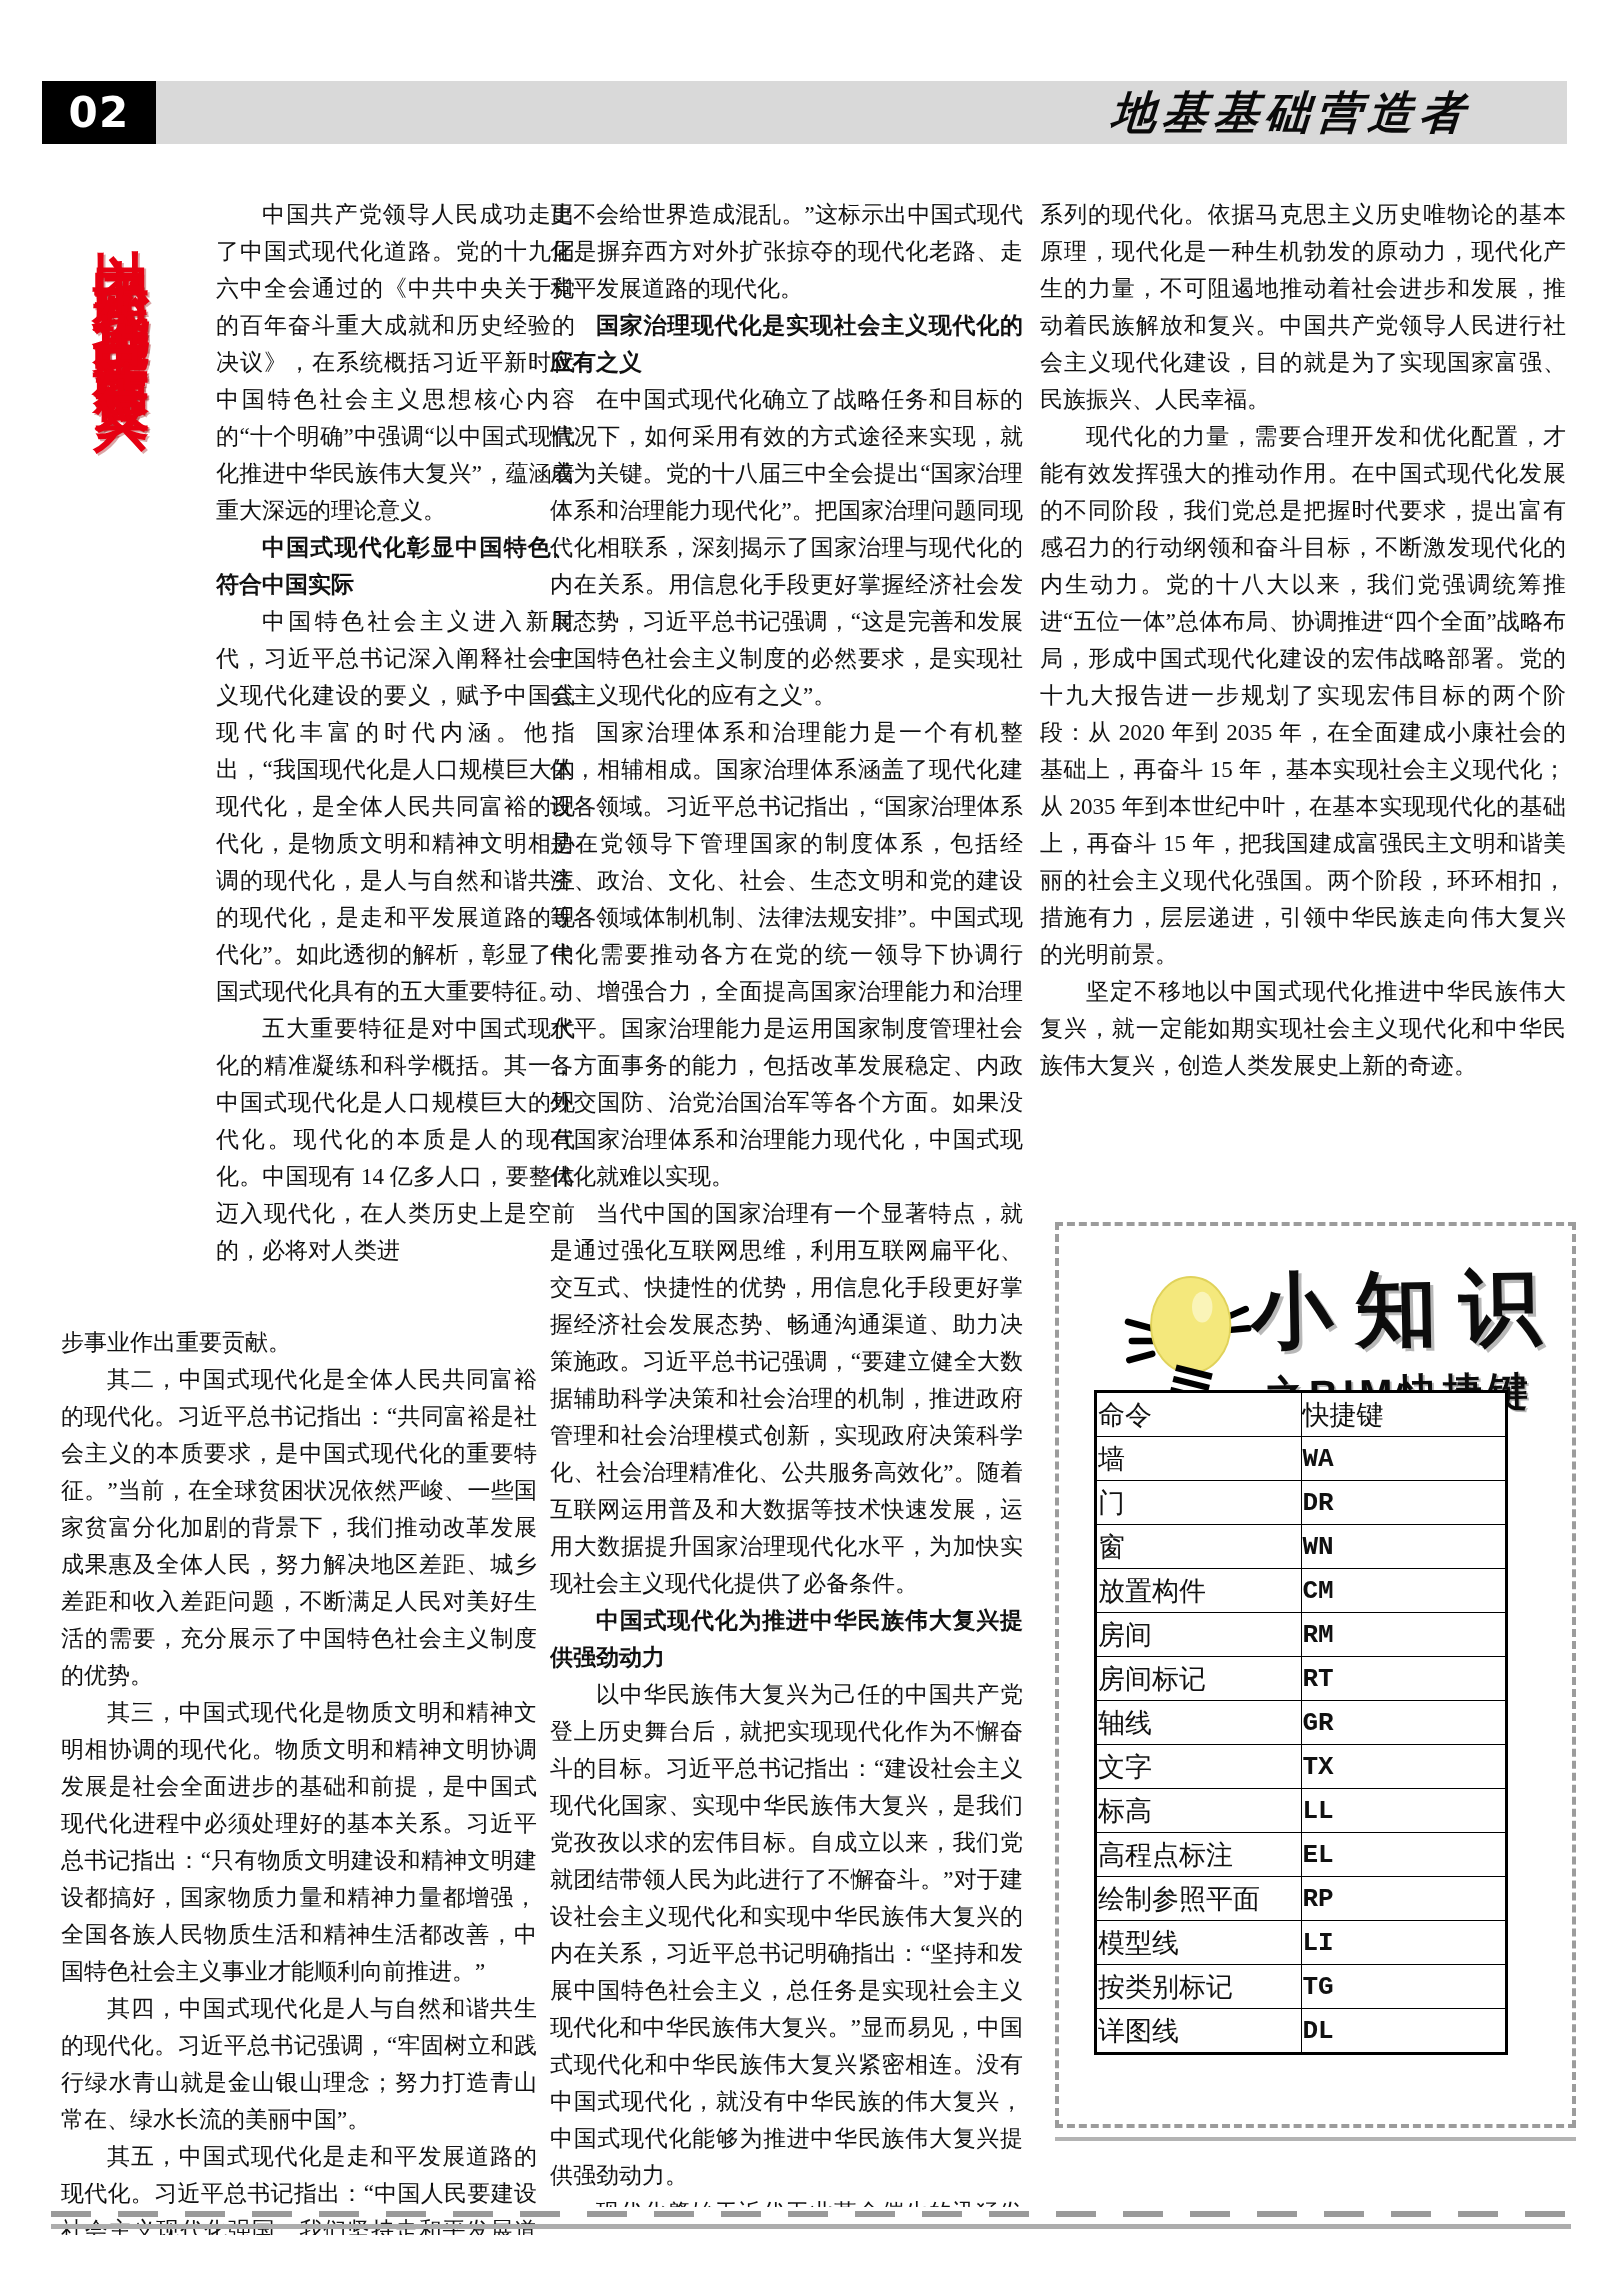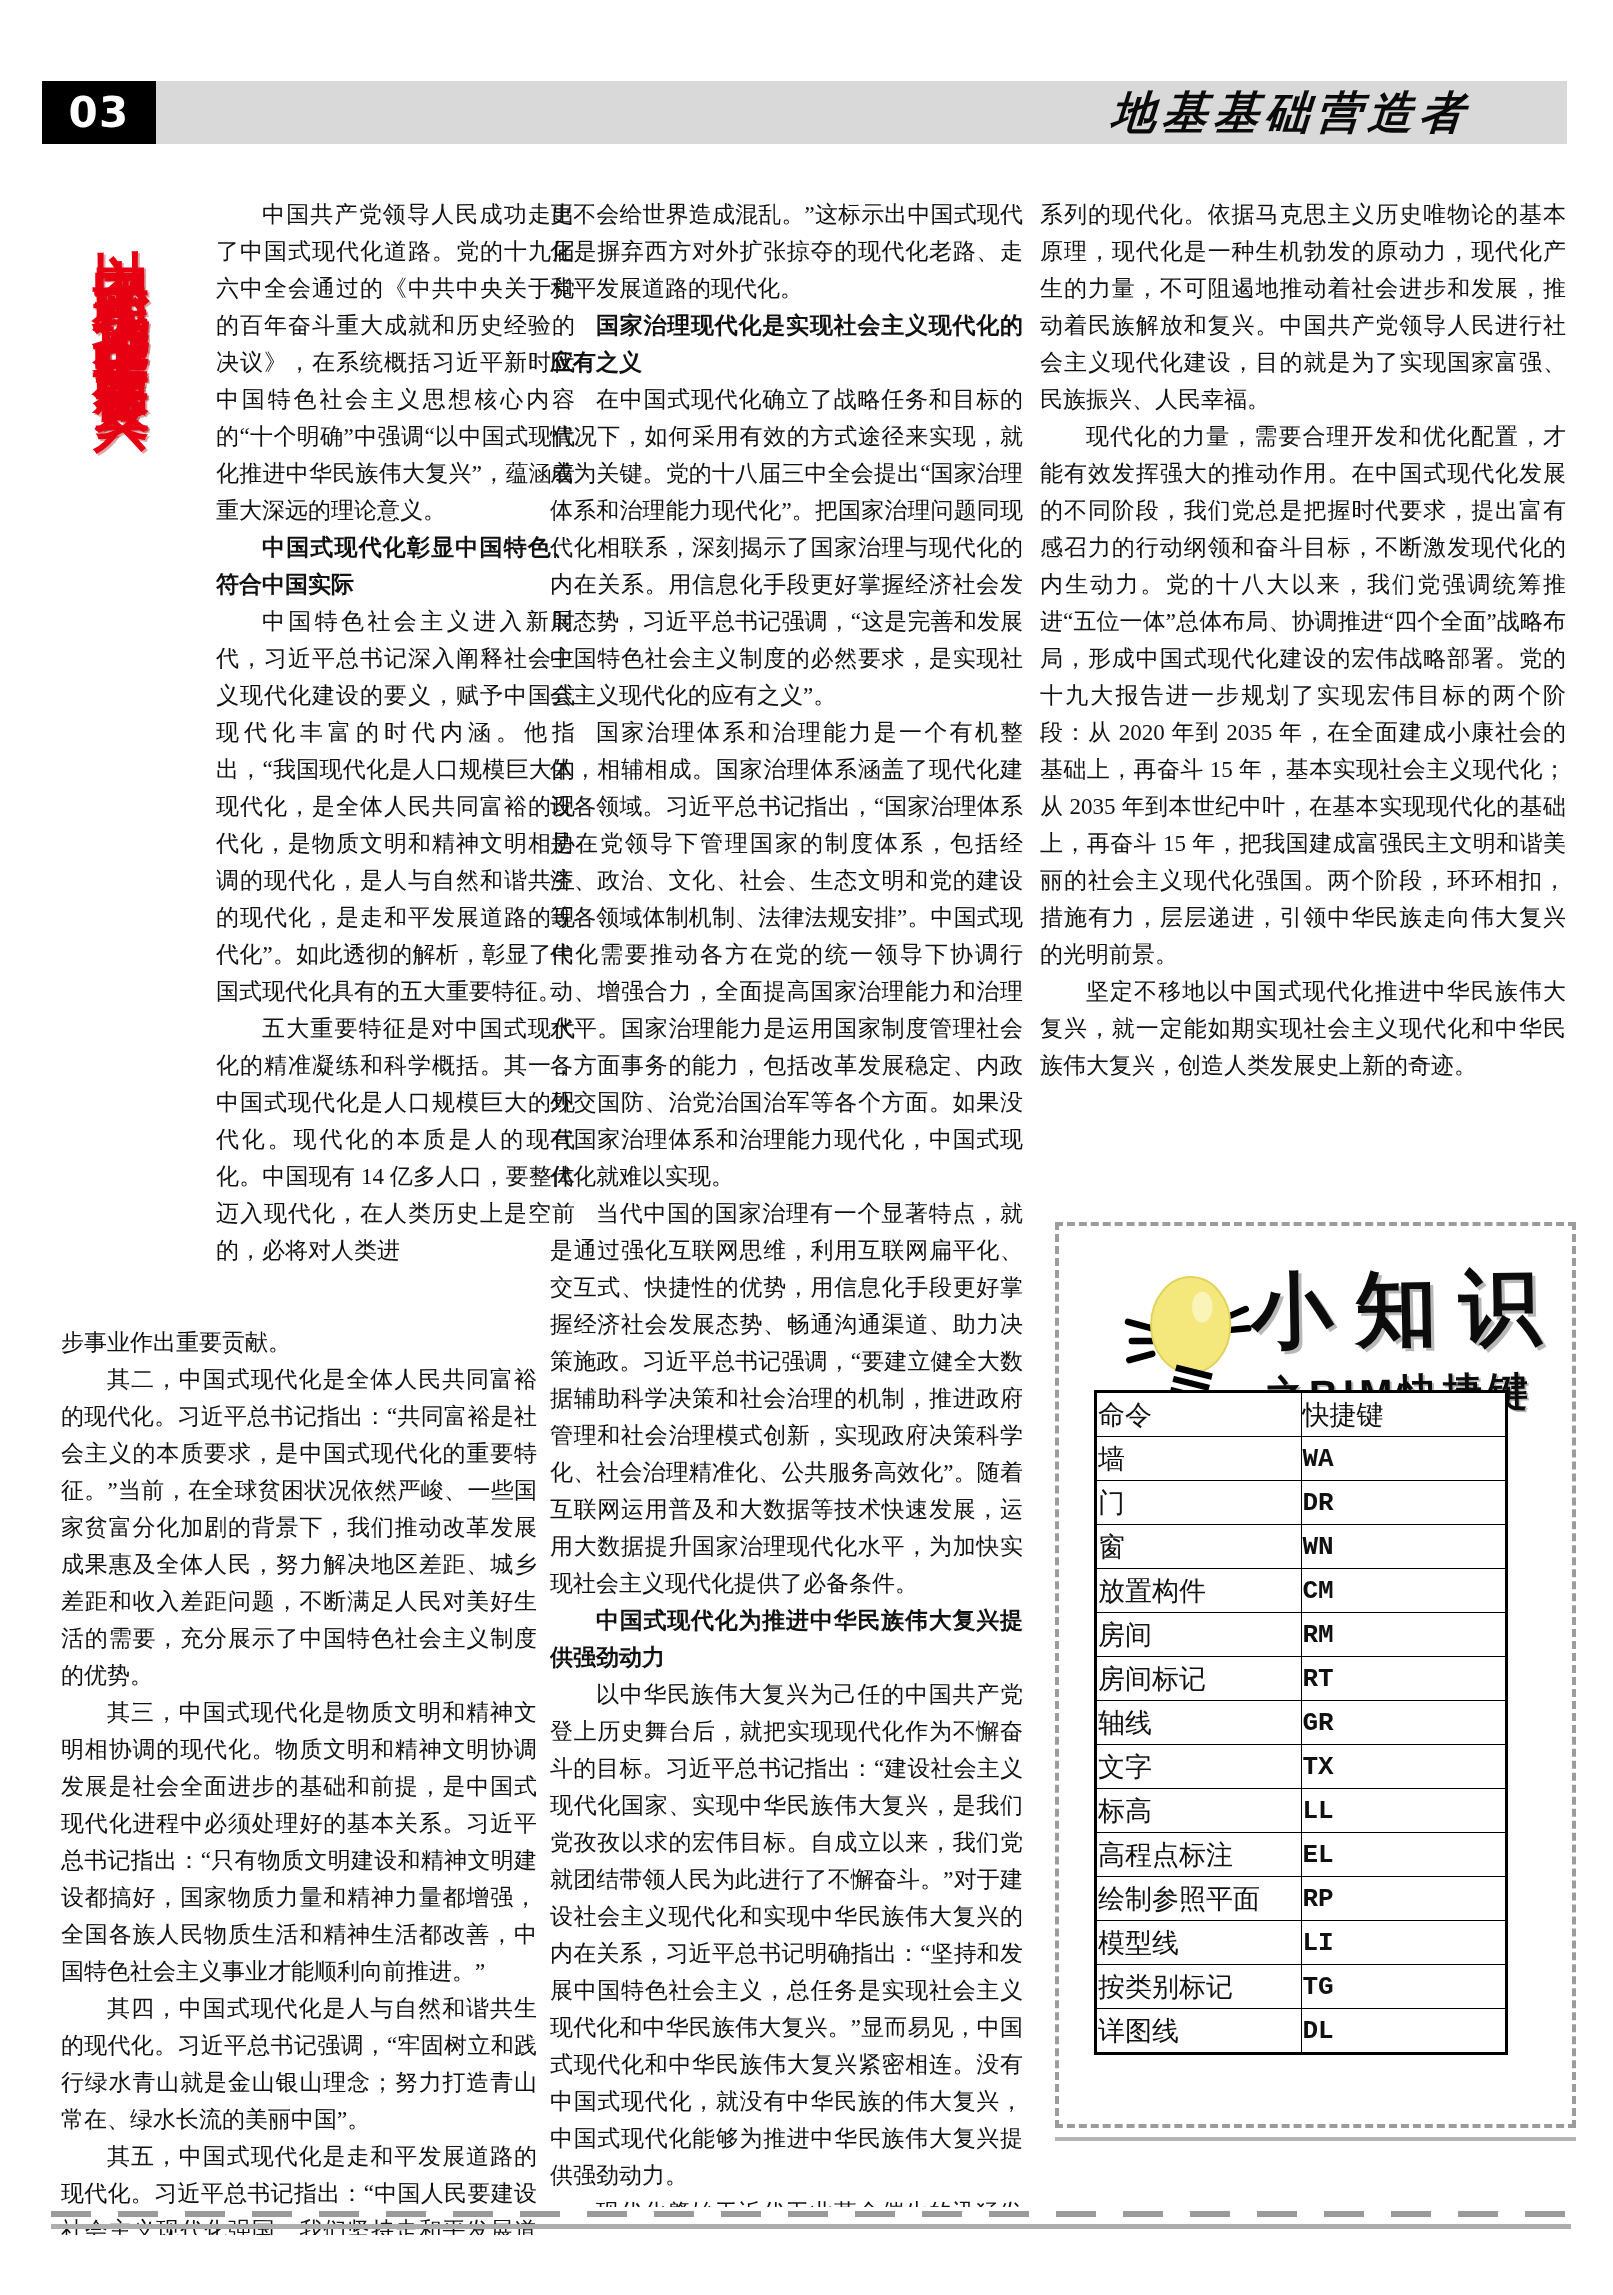--- a/index.html
+++ b/index.html
@@ -49,21 +49,21 @@
   
   .foot-dash{position:absolute;left:51px;top:2211px;width:1520px;height:5.8px;
              background:repeating-linear-gradient(90deg,#9a9a9a 0 40px,transparent 40px 67px);}
   .foot-solid{position:absolute;left:51px;top:2224px;width:1520px;height:4.5px;background:#adadad;}
 </style>
 </head>
 <body>
 
 <div id="page">
 
-  <div class="pagenum">03</div>
+  <div class="pagenum">02</div>
   <div class="graybar">
     <span class="masthead">地基基础营造者</span>
   </div>
 
   <div class="vtitle" style="color:#e60012;">以中国式现代化推进中华民族伟大复兴</div>
 
   <div id="col1-upper" class="col">
       <p class="blk p">中国共产党领导人民成功走出了中国式现代化道路。党的十九届六中全会通过的《中共中央关于党的百年奋斗重大成就和历史经验的决议》，在系统概括习近平新时代中国特色社会主义思想核心内容的“十个明确”中强调“以中国式现代化推进中华民族伟大复兴”，蕴涵着重大深远的理论意义。</p>
       <p class="blk h">中国式现代化彰显中国特色、符合中国实际</p>
       <p class="blk p">中国特色社会主义进入新时代，习近平总书记深入阐释社会主义现代化建设的要义，赋予中国式现代化丰富的时代内涵。他指出，“我国现代化是人口规模巨大的现代化，是全体人民共同富裕的现代化，是物质文明和精神文明相协调的现代化，是人与自然和谐共生的现代化，是走和平发展道路的现代化”。如此透彻的解析，彰显了中国式现代化具有的五大重要特征。</p>

